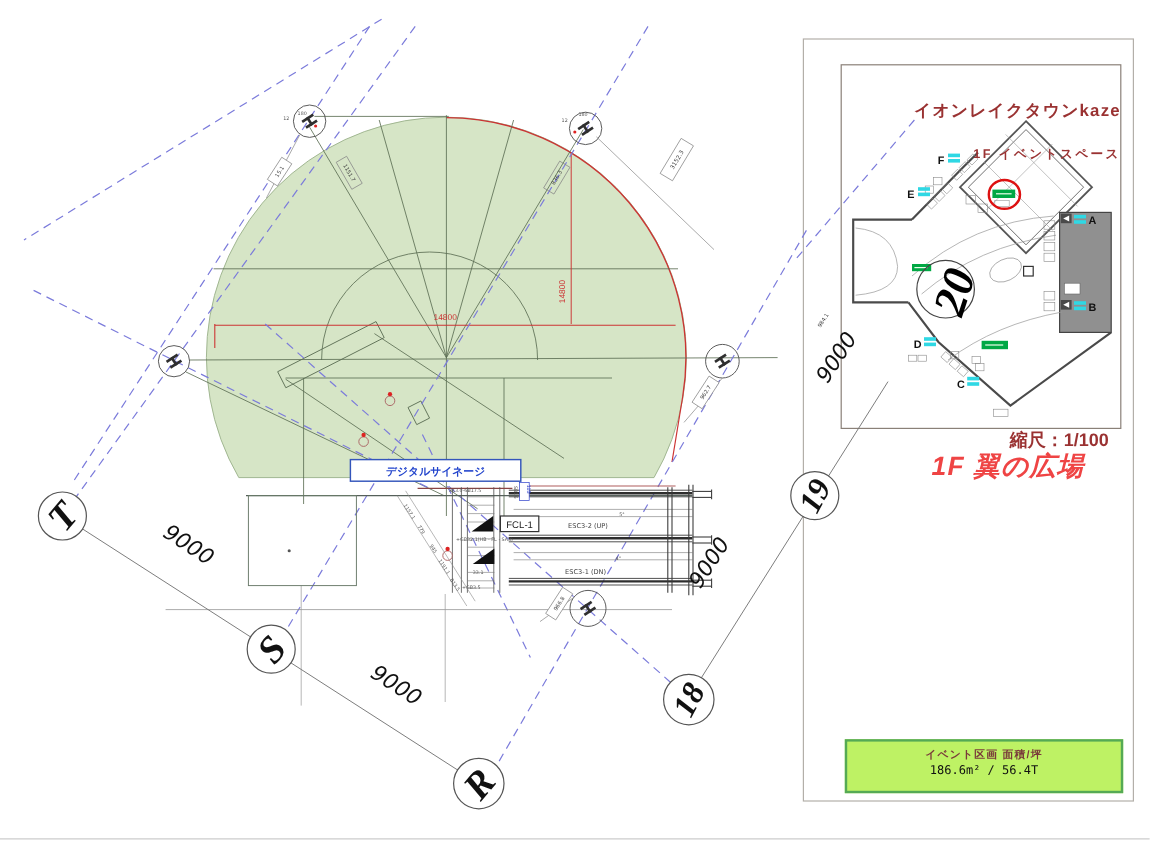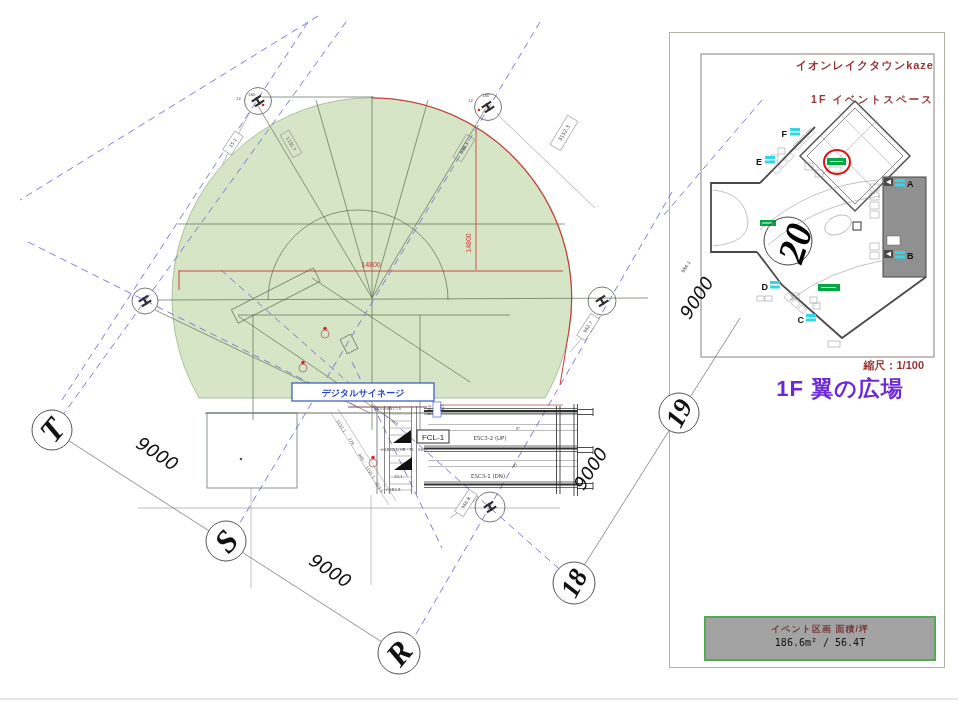--- a/index.html
+++ b/index.html
@@ -3,28 +3,28 @@
 <meta charset="utf-8">
 <style>
   html,body{margin:0;padding:0;background:#e8e8e8;}
   .stage{position:relative;width:960px;height:720px;background:#ffffff;overflow:hidden;
          font-family:"Liberation Sans",sans-serif;}
   .stage svg{position:absolute;left:0;top:0;z-index:3;}
   .panel{position:absolute;left:669px;top:32px;width:274px;height:634px;
          border:1px solid #b3afa9;background:#fff;z-index:1;}
   .ovl{position:absolute;z-index:4;}
   #map-title{left:728px;top:58px;width:206px;text-align:right;color:#9a3232;font-weight:bold;}
-  #map-title .l1{font-size:11px;letter-spacing:1px;}
+  #map-title .l1{font-size:14px;letter-spacing:1px;margin-top:26px;}
   #map-title .l2{font-size:10.5px;letter-spacing:2px;margin-top:20px;}
   #scale-label{left:760px;top:358px;width:164px;text-align:right;color:#9a3232;
-               font-size:11px;font-weight:bold;}
-  #page-title{left:748px;top:374px;width:184px;text-align:center;color:#6d28d9;
-              font-size:22px;font-weight:bold;letter-spacing:1px;}
+               font-size:15px;font-weight:bold;}
+  #page-title{left:748px;top:374px;width:184px;text-align:center;color:#ef4444;
+              font-size:22px;font-weight:bold;letter-spacing:1px;font-style:italic;}
   #area-box{left:704px;top:616px;width:228px;height:41px;border:2px solid #55aa55;
-            background:#a3a3a3;text-align:center;}
+            background:#bef264;text-align:center;}
   #area-box .lbl{font-size:9px;font-weight:bold;color:#7a3a3a;margin-top:5px;letter-spacing:1px;}
   #area-box .val{font-size:10px;color:#111;margin-top:1px;
                  font-family:"DejaVu Sans Mono","Liberation Mono",monospace;}
   .dimtext{font-family:"DejaVu Sans",sans-serif;font-style:italic;font-size:18px;fill:#111;}
   .bubletter{font-family:"Liberation Serif",serif;font-style:italic;font-weight:bold;fill:#111;}
   .tiny{font-size:4px;fill:#555;font-family:"DejaVu Sans",sans-serif;}
   .note{font-size:5.5px;fill:#444;font-family:"DejaVu Sans",sans-serif;}
 </style>
 </head>
 <body>

